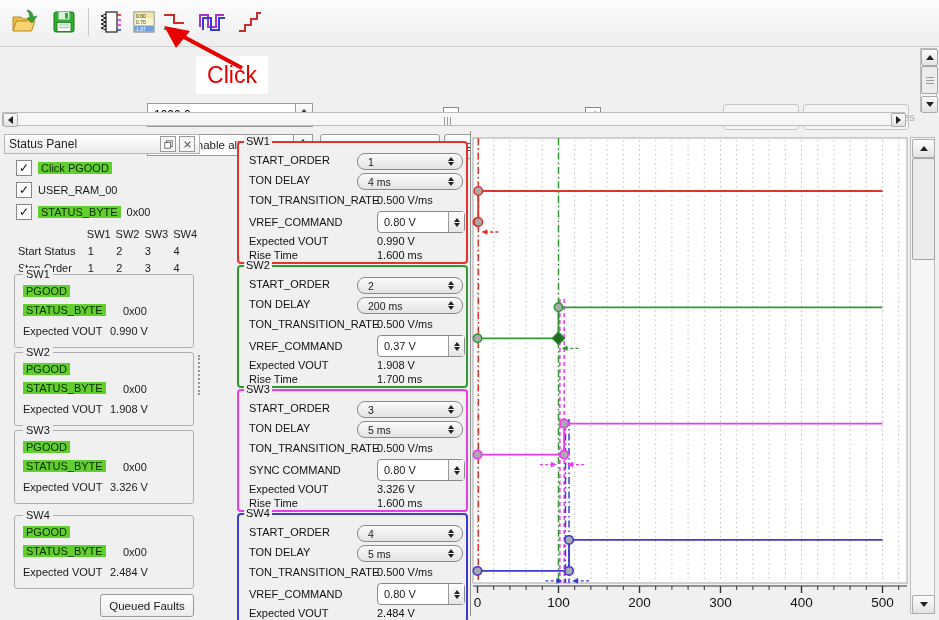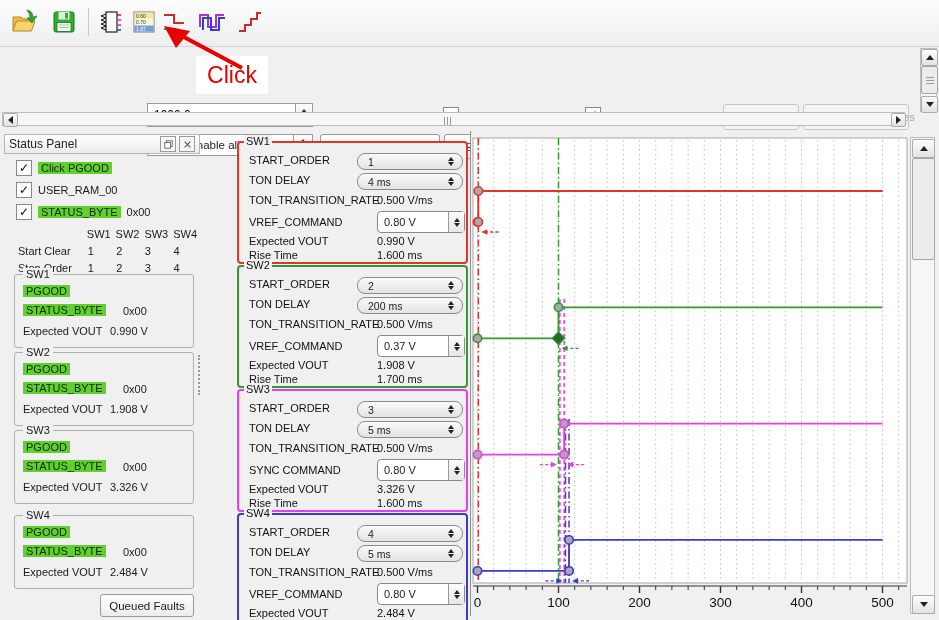--- a/index.html
+++ b/index.html
@@ -222,21 +222,21 @@
 
   <div class="abs" style="left:0;top:94px;width:198px;">
     <div style="display:flex;">
       <span style="width:92px;"></span>
       <span style="width:32px;">SW1</span>
       <span style="width:32px;">SW2</span>
       <span style="width:32px;">SW3</span>
       <span style="width:32px;">SW4</span>
     </div>
     <div style="display:flex;margin-top:5px;">
-      <span style="width:78px;padding-left:14px;">Start Clear</span>
+      <span style="width:78px;padding-left:14px;">Start Status</span>
       <span style="width:32px;">1</span>
       <span style="width:32px;">2</span>
       <span style="width:32px;">3</span>
       <span style="width:32px;">4</span>
     </div>
     <div style="display:flex;margin-top:5px;">
       <span style="width:78px;padding-left:14px;">Stop Order</span>
       <span style="width:32px;">1</span>
       <span style="width:32px;">2</span>
       <span style="width:32px;">3</span>

